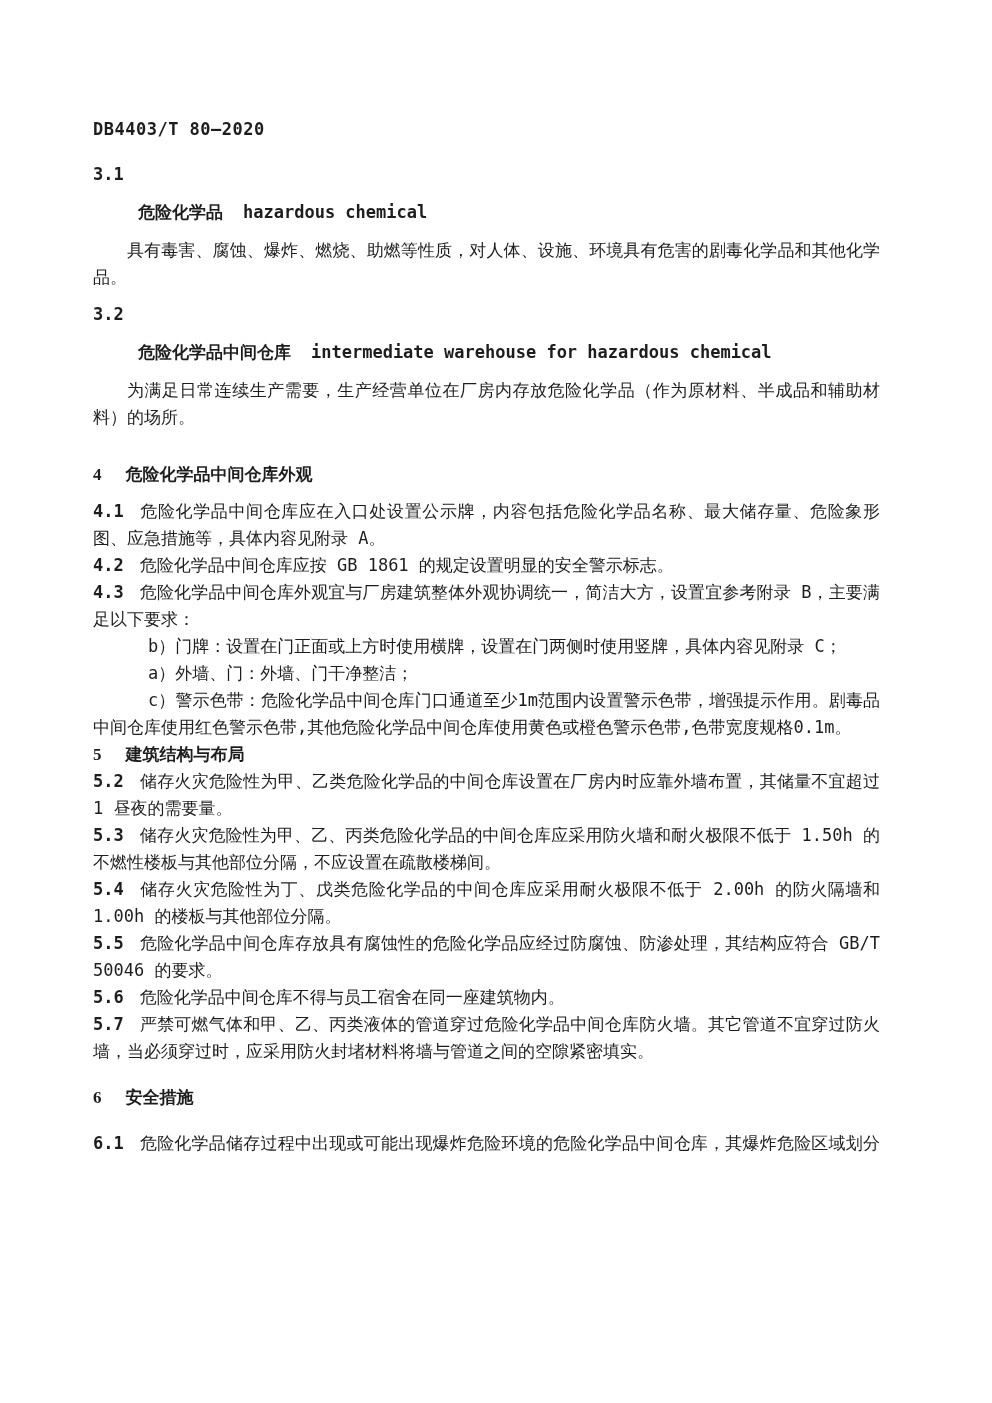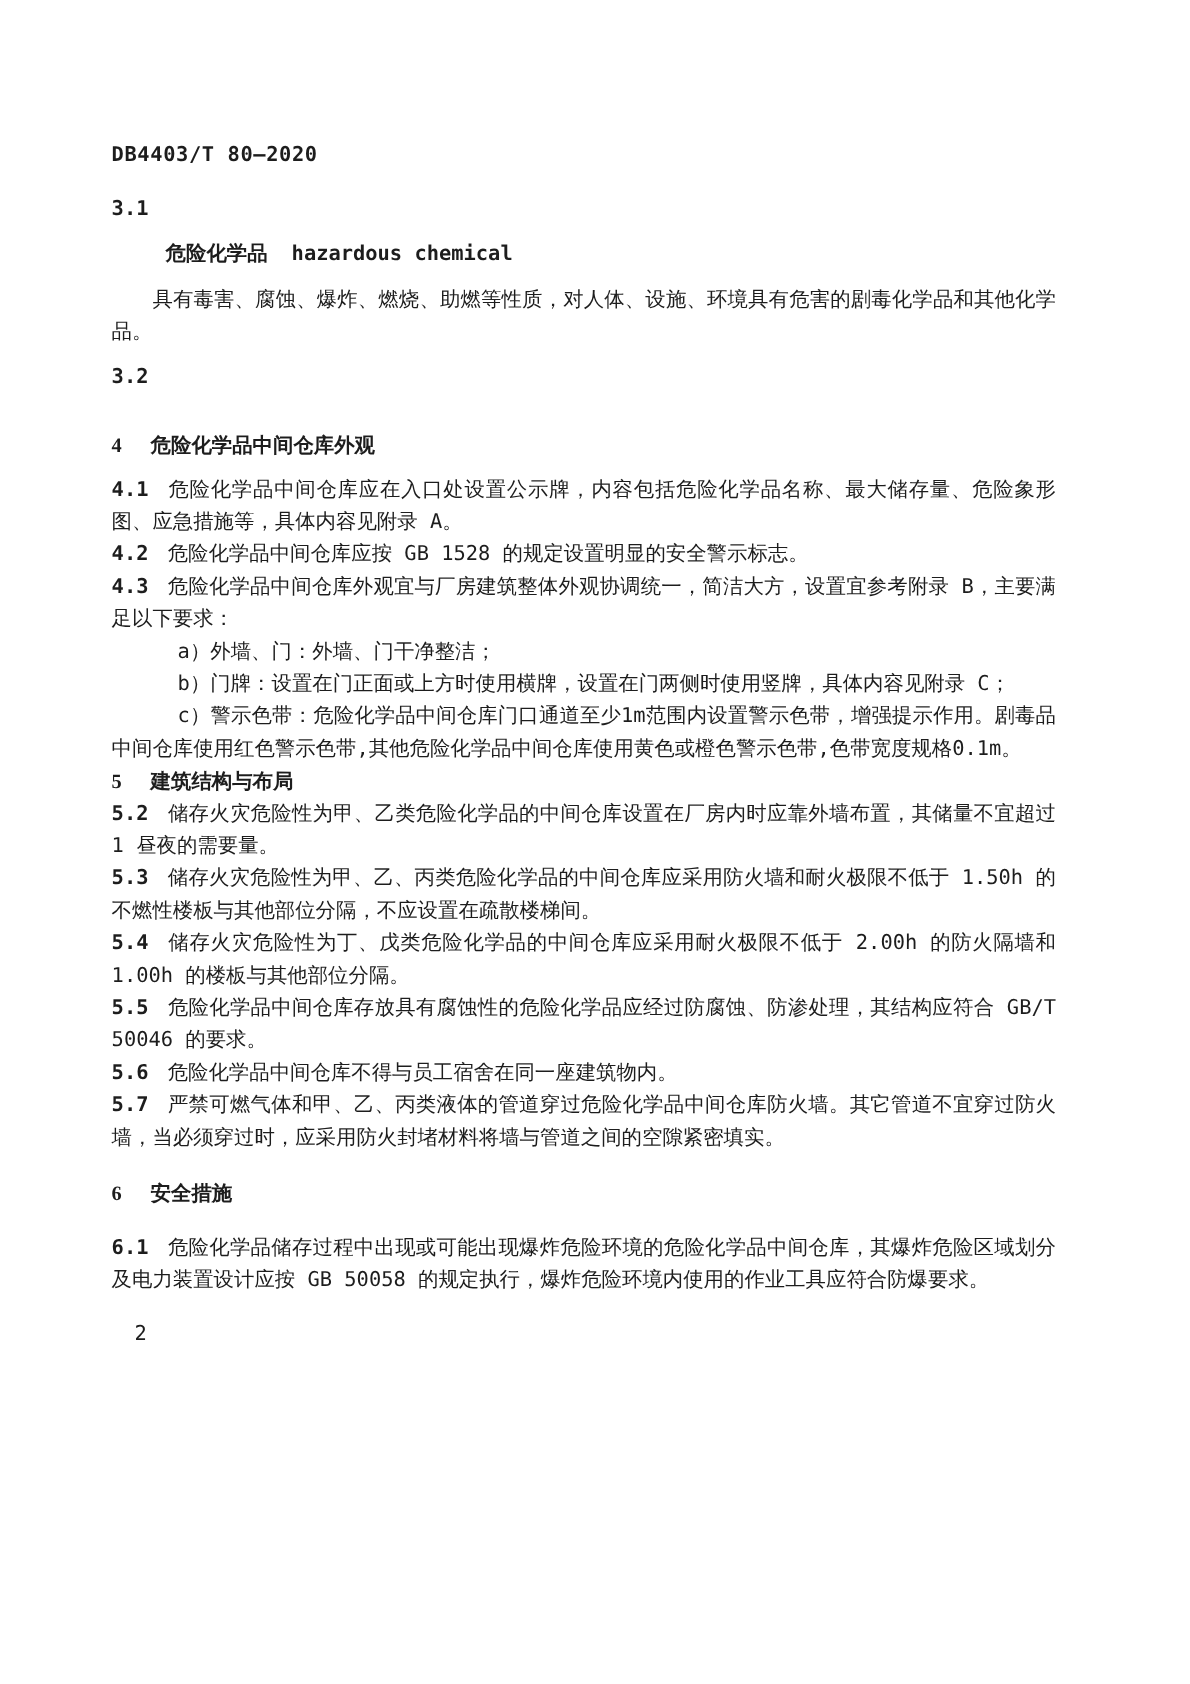--- a/index.html
+++ b/index.html
@@ -47,35 +47,41 @@
 
   <div class="term-num">3.1</div>
   <div class="term-block">
     <p class="term-line">
       <span class="term-zh">危险化学品</span><span class="term-en">hazardous chemical</span>
     </p>
     <p class="para indent">具有毒害、腐蚀、爆炸、燃烧、助燃等性质，对人体、设施、环境具有危害的剧毒化学品和其他化学品。</p>
   </div>
 
   <div class="term-num gap">3.2</div>
+  <div class="term-block">
+    <p class="term-line">
+      <span class="term-zh">危险化学品中间仓库</span><span class="term-en">intermediate warehouse for hazardous chemical</span>
+    </p>
+    <p class="para indent">为满足日常连续生产需要，生产经营单位在厂房内存放危险化学品（作为原材料、半成品和辅助材料）的场所。</p>
+  </div>
 
   <h2 class="sec-heading s4">
     <span class="sec-num">4</span><span>危险化学品中间仓库外观</span>
   </h2>
   <p class="clause first18">
     <span class="c-num">4.1</span><span class="c-text">危险化学品中间仓库应在入口处设置公示牌，内容包括危险化学品名称、最大储存量、危险象形图、应急措施等，具体内容见附录 A。</span>
   </p>
   <p class="clause">
-    <span class="c-num">4.2</span><span class="c-text">危险化学品中间仓库应按 GB 1528 的规定设置明显的安全警示标志。</span>
+    <span class="c-num">4.2</span><span class="c-text">危险化学品中间仓库应按 GB 1861 的规定设置明显的安全警示标志。</span>
   </p>
   <p class="clause">
     <span class="c-num">4.3</span><span class="c-text">危险化学品中间仓库外观宜与厂房建筑整体外观协调统一，简洁大方，设置宜参考附录 B，主要满足以下要求：</span>
   </p>
+  <p class="list-item">b）门牌：设置在门正面或上方时使用横牌，设置在门两侧时使用竖牌，具体内容见附录 C；</p>
   <p class="list-item">a）外墙、门：外墙、门干净整洁；</p>
-  <p class="list-item">b）门牌：设置在门正面或上方时使用横牌，设置在门两侧时使用竖牌，具体内容见附录 C；</p>
   <p class="list-item">c）警示色带：危险化学品中间仓库门口通道至少1m范围内设置警示色带，增强提示作用。剧毒品中间仓库使用红色警示色带,其他危险化学品中间仓库使用黄色或橙色警示色带,色带宽度规格0.1m。</p>
 
   <h2 class="sec-heading s5">
     <span class="sec-num">5</span><span>建筑结构与布局</span>
   </h2>
   <p class="clause">
     <span class="c-num">5.2</span><span class="c-text">储存火灾危险性为甲、乙类危险化学品的中间仓库设置在厂房内时应靠外墙布置，其储量不宜超过 1 昼夜的需要量。</span>
   </p>
   <p class="clause">
     <span class="c-num">5.3</span><span class="c-text">储存火灾危险性为甲、乙、丙类危险化学品的中间仓库应采用防火墙和耐火极限不低于 1.50h 的不燃性楼板与其他部位分隔，不应设置在疏散楼梯间。</span>

